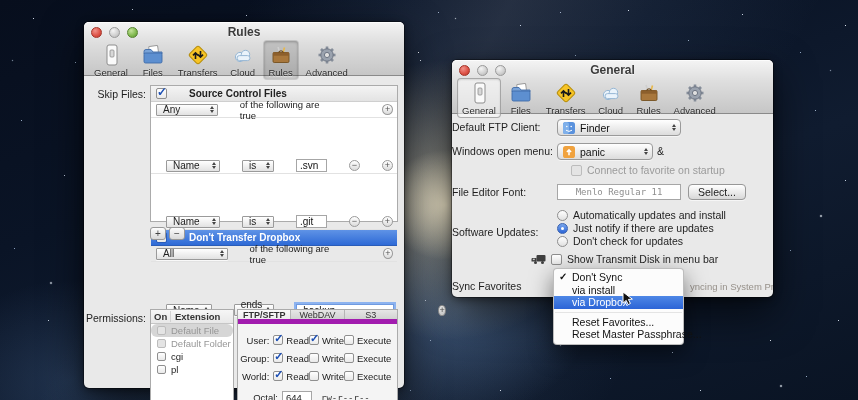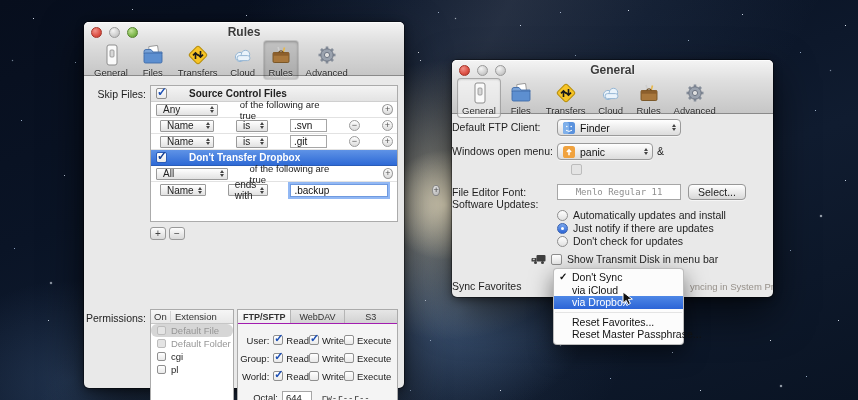--- a/index.html
+++ b/index.html
@@ -103,40 +103,40 @@
   #win-rules { left:84px; top:22px; width:320px; height:366px; }
   #win-rules .content { position:absolute; left:0; top:54px; right:0; bottom:0; font-size:10.5px; }
   .lbl { position:absolute; color:#1e1e1e; font-size:10.5px; text-align:right; }
   .rulesbox { position:absolute; left:66px; top:9px; width:248px; height:137px;
     border:1px solid #ababab; background:#fff; display:flex; flex-direction:column; }
   .rrow { display:flex; align-items:center; font-size:9.5px; color:#222; border-bottom:1px solid #e2e2e2;
     height:16px; flex:none; padding:0 4px 0 5px; gap:22px; }
   .rrow.hdr { background:linear-gradient(#f4f4f4,#e3e3e3); border-bottom:1px solid #cfcfcf; font-weight:bold; font-size:10px; }
   .rrow.hdr.selblue { background:linear-gradient(#5f93e6,#2e6ad6); color:#fff; border-bottom:1px solid #2a5cb8; }
   .rrow.hdr.selblue .cb { border-color:#2a5cb8; }
-  .rrow.cond { padding-left:9px; }
+  .rrow.cond { padding-left:15px;margin-top:40px; }
   .rrow .spacer { flex:1; }
   .rrow .vfield { flex:1; height:13px; }
   .rrow .vfield.fixed { flex:none; width:98px; }
 
   .permtable { position:absolute; left:66px; top:233px; width:84px; height:99px;
     border:1px solid #ababab; background:#fff; font-size:9.5px; }
   .pthead { display:flex; height:14px; align-items:center; background:linear-gradient(#f6f6f6,#e8e8e8);
-    border-bottom:1px solid #c6c6c6; color:#333; }
+    border-bottom:1px solid #c6c6c6; color:#333;font-weight:bold; }
   .pthead .c-on { width:20px; padding-left:3px; border-right:1px solid #d2d2d2; }
   .pthead .c-ext { padding-left:4px; }
   .ptrow { display:flex; height:13px; align-items:center; color:#1c1c1c;border-radius:6px; }
   .ptrow.dim { color:#969696; }
   .ptrow.selrow { background:#d6d6d6; }
   .ptrow .cbc { width:20px; display:flex; justify-content:center; }
   .ptrow .cb { width:9px; height:9px; }
 
   .tabsbox { position:absolute; left:153px; top:233px; width:161px; height:99px;
     border:1px solid #ababab; background:#f4f4f4; }
-  .tabbar { display:flex; height:14px; border-bottom:1px solid #a21caf; }
+  .tabbar { display:flex; height:14px; border-bottom:5px solid #a21caf; }
   .tabseg { flex:1; display:flex; align-items:center; justify-content:center; font-size:9px; color:#333;
     background:linear-gradient(#e6e6e6,#d2d2d2); border-right:1px solid #b5b5b5; }
   .tabseg:last-child { border-right:none; }
   .tabseg.sel { background:linear-gradient(#fafafa,#ededed); font-weight:bold; }
   .permrow { display:flex; align-items:center; gap:0; margin:6px 9px 0 0; height:12px; font-size:9.5px; color:#222; }
   .permrow .plab { width:40px; text-align:right; margin-right:4px; }
   .pgroup { display:flex; align-items:center; gap:3px; width:39px; }
   .pgroup.wide { width:44px; }
   .octrow { display:flex; align-items:center; margin-top:9px; font-size:9.5px; color:#222; }
   .octrow .plab { width:40px; text-align:right; margin-right:4px; }
@@ -558,27 +558,28 @@
       <span class="grow">panic</span>
       <span class="ud">
           <i class="up"></i>
           <i class="dn"></i>
         </span>
     </div>
     <div style="position:absolute;left:205px;top:31px;font-size:10.5px;color:#1e1e1e">&amp;</div>
 
     <div class="rcheckrow" style="left:119px;top:50px">
       <span class="cb dis"></span>
+      <span class="graylbl">Connect to favorite on startup</span>
     </div>
 
     <div class="rlbl" style="top:72px">File Editor Font:</div>
     <div class="tfield monoval" style="position:absolute;left:105px;top:70px;width:124px;height:16px">Menlo Regular 11</div>
     <div class="pushbtn" style="position:absolute;left:236px;top:70px">Select...</div>
 
-    <div class="rlbl" style="top:84px">Software Updates:</div>
+    <div class="rlbl" style="top:112px">Software Updates:</div>
     <div class="rcheckrow" style="left:105px;top:95px">
       <span class="radio"></span>
       <span>Automatically updates and install</span>
     </div>
     <div class="rcheckrow" style="left:105px;top:108px">
       <span class="radio sel"></span>
       <span>Just notify if there are updates</span>
     </div>
     <div class="rcheckrow" style="left:105px;top:121px">
       <span class="radio"></span>
@@ -597,21 +598,21 @@
     <div class="hintfrag" style="left:238px;top:167px">yncing in System Prefs.</div>
   </div>
 </div>
 
 <div class="menu">
   <div class="mitem">
     <span class="chk">✓</span>
     <span>Don't Sync</span>
   </div>
   <div class="mitem">
-    <span>via iCloud</span>
+    <span>via install</span>
   </div>
   <div class="mitem hl">
     <span>via Dropbox</span>
   </div>
   <div class="msep"></div>
   <div class="mitem">
     <span>Reset Favorites...</span>
   </div>
   <div class="mitem">
     <span>Reset Master Passphrase...</span>

